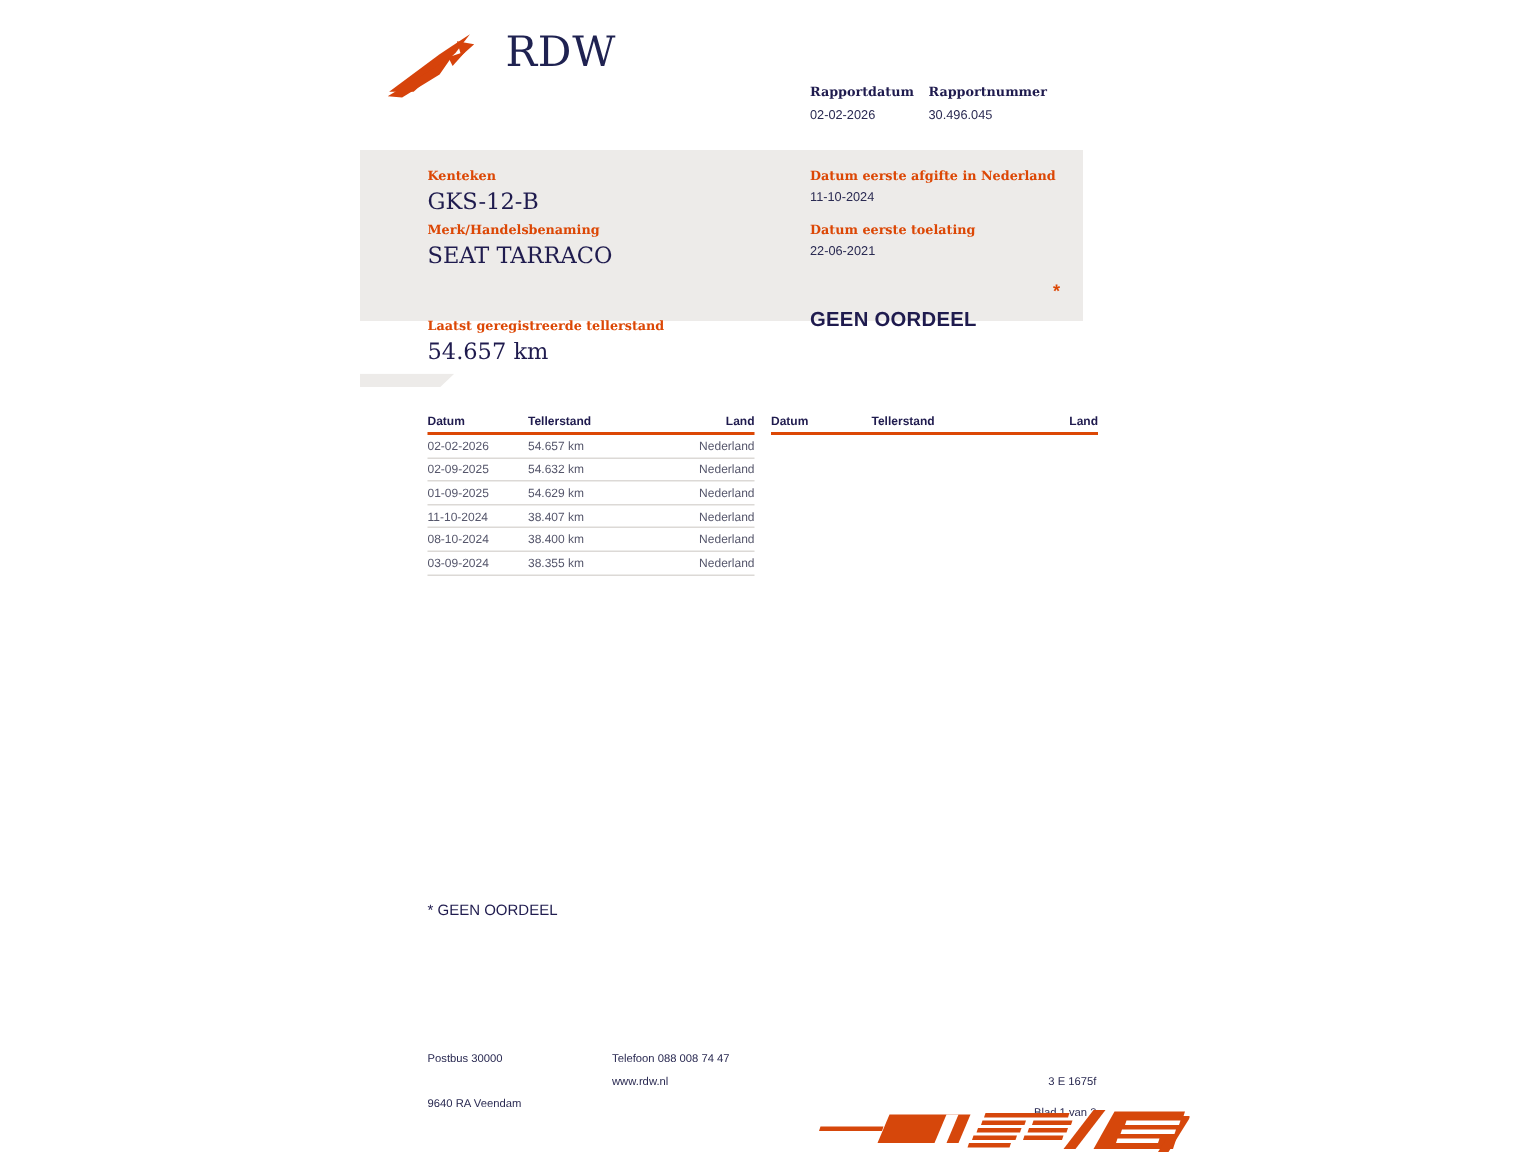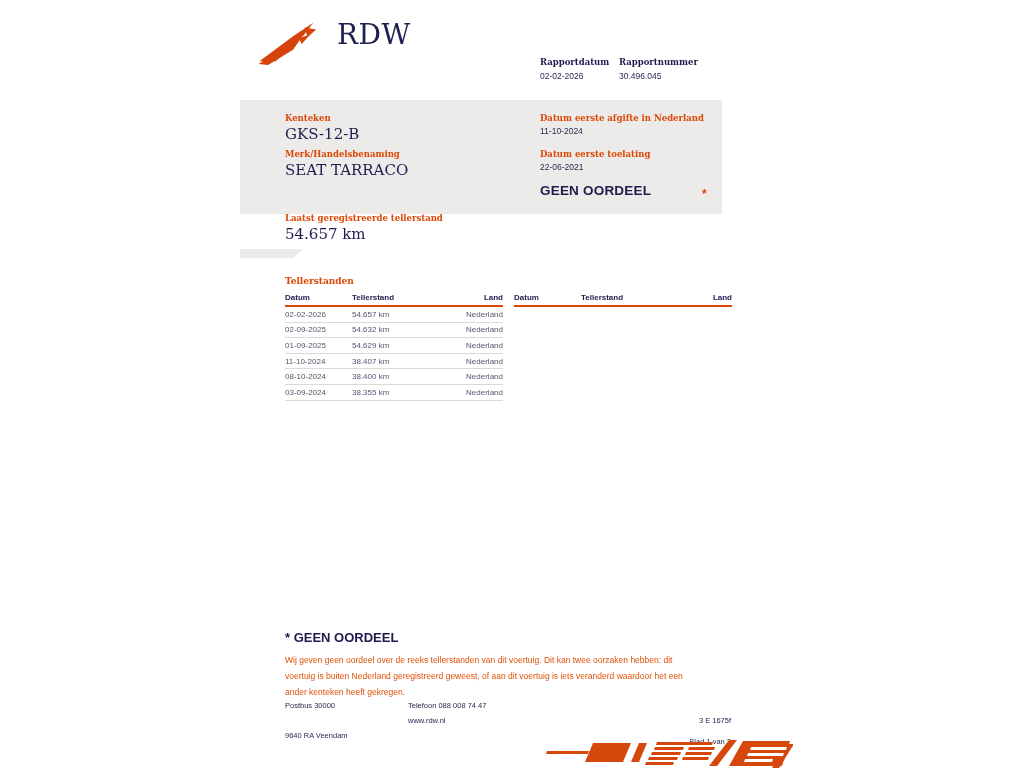--- a/index.html
+++ b/index.html
@@ -37,21 +37,21 @@
   .thead{display:flex;border-bottom:2px solid #dc4705;padding-bottom:3px;}
   .th{font-weight:bold;font-size:8px;color:#1f1b4e;}
   .c-datum{width:67px;}
   .c-teller{width:88px;}
   .c-land{flex:1;text-align:right;}
   .trow{display:flex;align-items:center;height:14.6px;border-bottom:1px solid #dcd9d6;}
   .tcell{font-size:8px;color:#55566b;}
 
   
   .footnote{position:absolute;left:285px;top:602px;width:420px;}
-  .footnote-title{font-size:13px;font-weight:bold;color:#1f1b4e;margin-top:28px;}
+  .footnote-title{font-size:10px;font-weight:normal;color:#1f1b4e;}
   .footnote-body{margin-top:7px;font-size:8.5px;line-height:16px;color:#e05206;}
 
   
   .footer{position:absolute;left:285px;top:701px;width:446px;font-size:7.5px;color:#2a2a52;}
   .f-line{position:absolute;white-space:nowrap;}
   .f-l1{left:0;top:0;} .f-l2{left:0;top:30px;}
   .f-m1{left:123px;top:0;} .f-m2{left:123px;top:15px;}
   .f-r1{right:0;top:0;text-align:right;margin-top:36px;} .f-r2{right:0;top:15px;text-align:right;}
 
   
@@ -93,26 +93,25 @@
 
     <div class="sb lbl" style="left:45px;top:113px;">Laatst geregistreerde tellerstand</div>
     <div class="sb bigval" style="left:45px;top:125px;">54.657 km</div>
 
     <div class="sb lbl" style="left:300px;top:13px;">Datum eerste afgifte in Nederland</div>
     <div class="sb smallval" style="left:300px;top:26px;">11-10-2024</div>
 
     <div class="sb lbl" style="left:300px;top:49px;">Datum eerste toelating</div>
     <div class="sb smallval" style="left:300px;top:62px;">22-06-2021</div>
 
-    <div class="sb oordeel" style="left:300px;top:83px;text-align:center;">GEEN OORDEEL</div>
+    <div class="sb oordeel" style="left:300px;top:105px;text-align:center;">GEEN OORDEEL</div>
     <div class="sb asterisk" style="left:462px;top:87px;">*</div>
   </div>
 
   <div class="tables">
-    <div class="section-title">Tellerstanden</div>
     <div class="tables-row">
       <div class="vtable">
         <div class="thead">
           <div class="th c-datum">Datum</div>
           <div class="th c-teller">Tellerstand</div>
           <div class="th c-land">Land</div>
         </div>
         <div>
             <div class="trow">
               <div class="tcell c-datum">02-02-2026</div>
@@ -152,21 +151,20 @@
           <div class="th c-teller">Tellerstand</div>
           <div class="th c-land">Land</div>
         </div>
         <div></div>
       </div>
     </div>
   </div>
 
   <div class="footnote">
     <div class="footnote-title">* GEEN OORDEEL</div>
-    <div class="footnote-body">Wij geven geen oordeel over de reeks tellerstanden van dit voertuig. Dit kan twee oorzaken hebben: dit voertuig is buiten Nederland geregistreerd geweest, of aan dit voertuig is iets veranderd waardoor het een ander kenteken heeft gekregen.</div>
   </div>
 
   <div class="footer">
     <div class="f-line f-l1">Postbus 30000</div>
     <div class="f-line f-l2">9640 RA Veendam</div>
     <div class="f-line f-m1">Telefoon 088 008 74 47</div>
     <div class="f-line f-m2">www.rdw.nl</div>
     <div class="f-line f-r1">Blad 1 van 3</div>
     <div class="f-line f-r2">3 E 1675f</div>
   </div>

